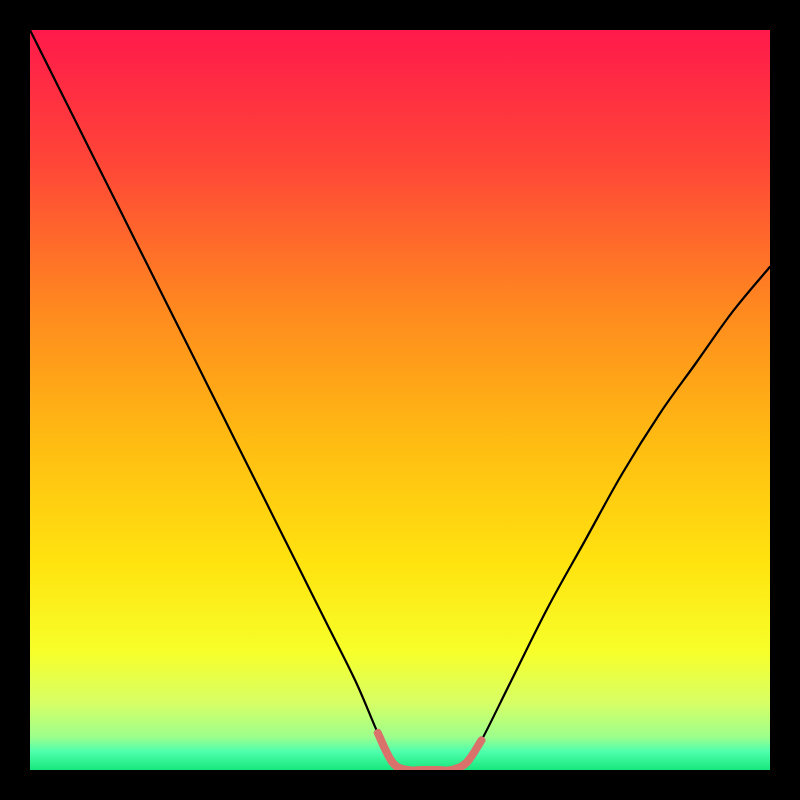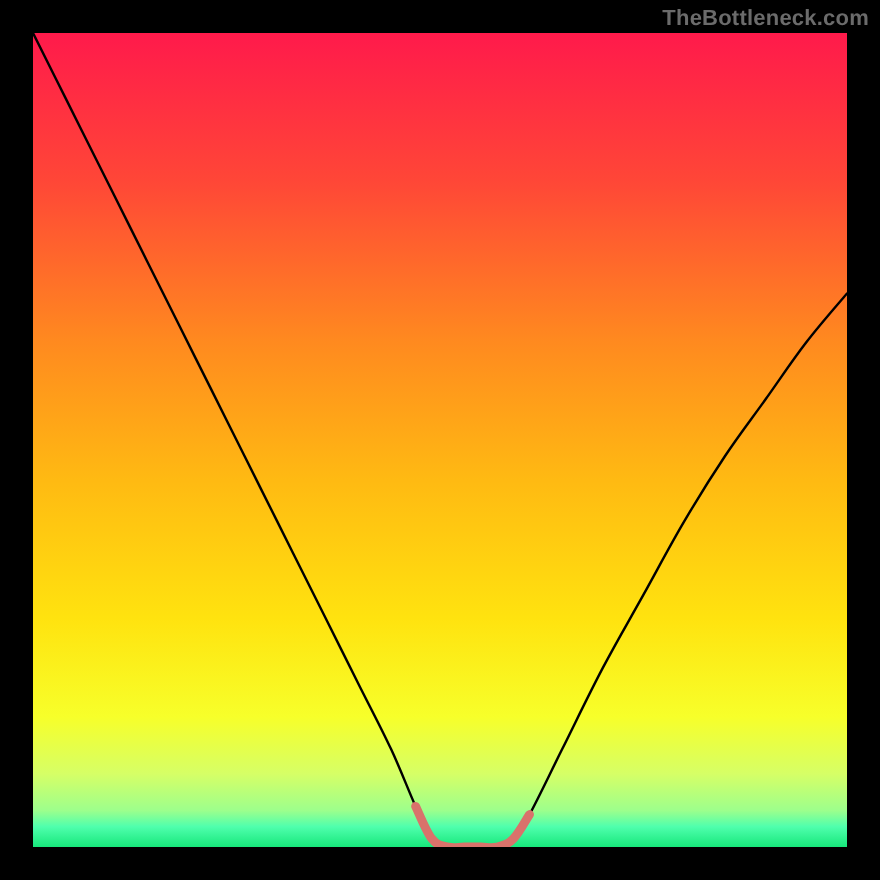--- a/index.html
+++ b/index.html
@@ -58,15 +58,14 @@
             <stop offset="97.5%" stop-color="#4fffad"></stop>
             <stop offset="100%" stop-color="#17e77b"></stop>
           </linearGradient>
       </defs>
       <rect id="bg-rect" x="0" y="0" width="740" height="740" fill="url(#bg-grad)"></rect>
       <path id="curve-main" fill="none" stroke="#000000" stroke-width="2.2" stroke-linecap="round" d="M 0 0 C 5.328 10.655999999999988, 18.944000000000003 37.887999999999934, 29.6 59.19999999999993 C 40.256 80.51199999999993, 48.544000000000004 97.08799999999997, 59.2 118.39999999999998 C 69.856 139.712, 78.14399999999999 156.28800000000004, 88.8 177.60000000000002 C 99.456 198.912, 107.744 215.48799999999997, 118.4 236.79999999999995 C 129.056 258.11199999999997, 137.344 274.688, 148 296 C 158.656 317.312, 166.944 333.888, 177.6 355.2 C 188.256 376.512, 196.544 393.08799999999997, 207.20000000000002 414.4 C 217.85600000000002 435.712, 226.144 452.288, 236.8 473.6 C 247.45600000000002 494.91200000000003, 255.74399999999997 511.48799999999994, 266.4 532.8 C 277.056 554.112, 285.344 570.688, 296 592 C 306.656 613.312, 316.276 631.22, 325.6 651.2 C 334.92400000000004 671.1800000000001, 341.14 688.348, 347.79999999999995 703 C 354.4599999999999 717.652, 357.27199999999993 725.94, 362.59999999999997 732.6 C 367.928 739.26, 372.072 738.668, 377.40000000000003 740 C 382.72800000000007 741.332, 386.872 740, 392.20000000000005 740 C 397.5280000000001 740, 401.6720000000001 740, 407.00000000000006 740 C 412.32800000000003 740, 416.472 741.332, 421.79999999999995 740 C 427.12799999999993 738.668, 431.27199999999993 737.928, 436.59999999999997 732.6 C 441.928 727.272, 443.40799999999996 725.052, 451.4 710.4 C 459.392 695.7479999999999, 469.012 675.176, 481 651.2 C 492.988 627.224, 504.68 602.508, 518 577.2 C 531.32 551.892, 541.68 534.576, 555 510.6 C 568.32 486.624, 578.68 466.644, 592 444 C 605.32 421.356, 615.68 404.78000000000003, 629 384.8 C 642.32 364.82, 652.68 351.64799999999997, 666 332.99999999999994 C 679.32 314.3519999999999, 689.68 298.51599999999996, 703 281.2 C 716.32 263.884, 733.34 244.79199999999997, 740 236.79999999999995"></path>
       <path id="curve-highlight" fill="none" stroke="#d9726b" stroke-width="8" stroke-linecap="round" stroke-linejoin="round" d="M 347.79999999999995 703 C 350.46399999999994 708.328, 357.27199999999993 725.94, 362.59999999999997 732.6 C 367.928 739.26, 372.072 738.668, 377.40000000000003 740 C 382.72800000000007 741.332, 386.872 740, 392.20000000000005 740 C 397.5280000000001 740, 401.6720000000001 740, 407.00000000000006 740 C 412.32800000000003 740, 416.472 741.332, 421.79999999999995 740 C 427.12799999999993 738.668, 431.27199999999993 737.928, 436.59999999999997 732.6 C 441.928 727.272, 448.736 714.396, 451.4 710.4"></path>
     </svg>
   </div>
 
-  <div class="watermark">TheBottleneck.com</div>
 
 </div>
 
 </body></html>

